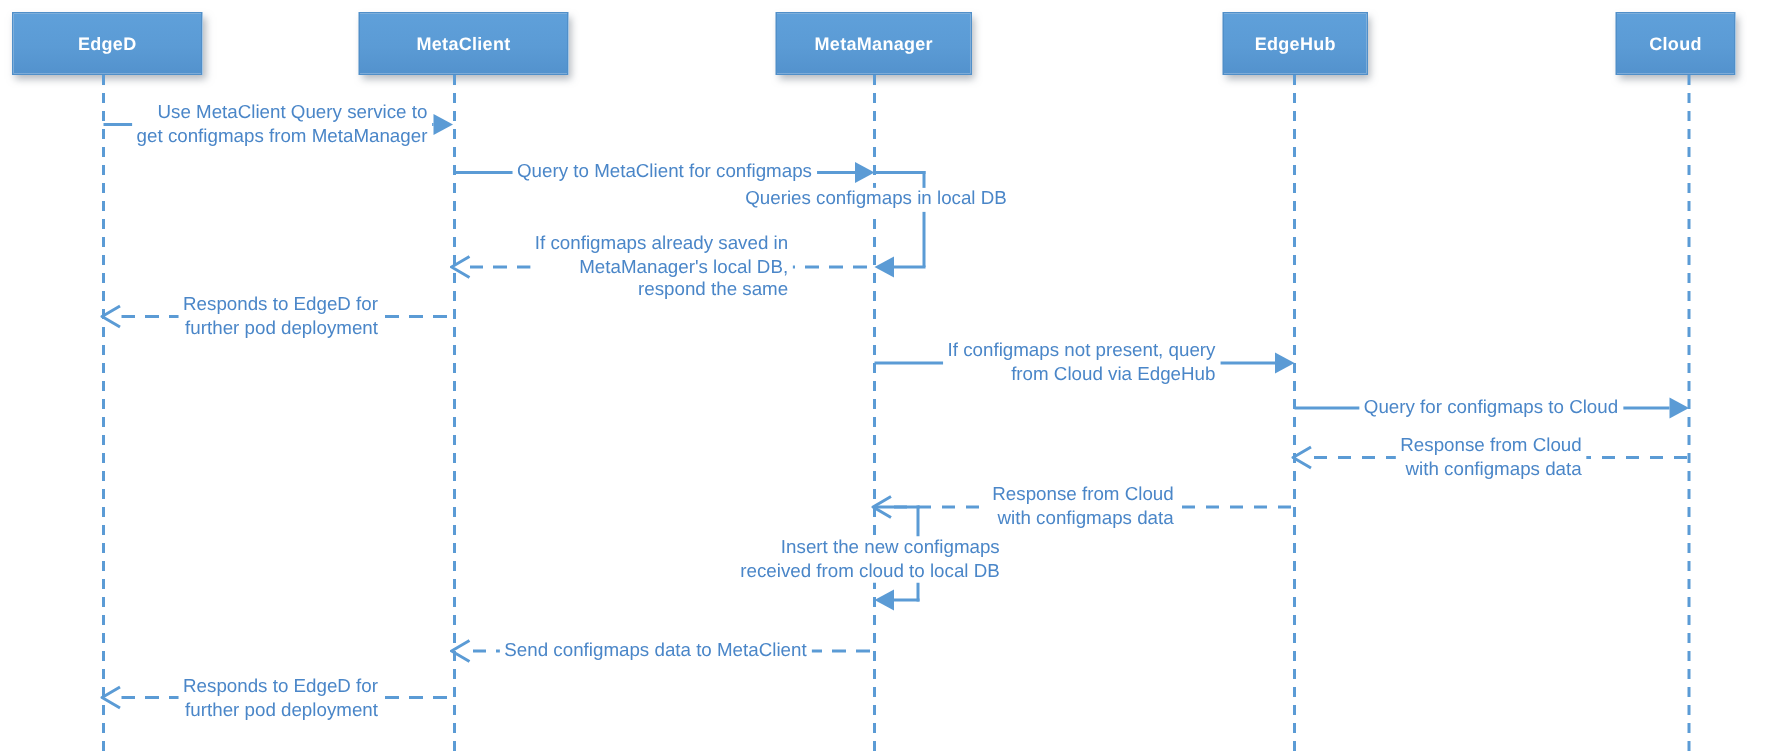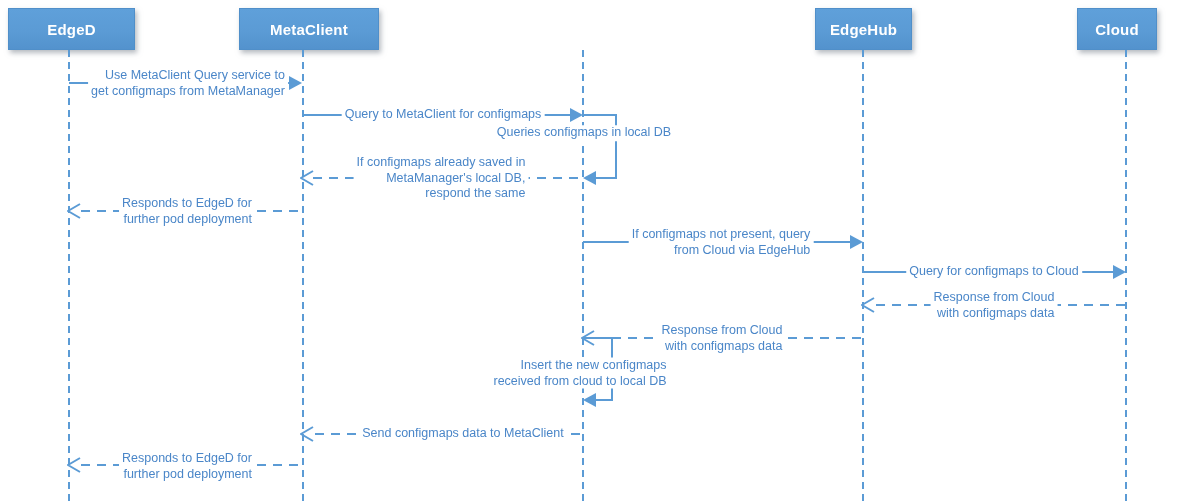--- a/index.html
+++ b/index.html
@@ -13,21 +13,21 @@
   
   .actor{
     position:absolute;top:8px;height:42px;
     background:linear-gradient(180deg,#5fa0da 0%,#5b9bd5 55%,#5392cd 100%);
     border:1px solid #508fc9;
     box-shadow:2px 3px 5px rgba(120,130,140,.55);
     box-sizing:border-box;
     display:flex;align-items:center;justify-content:center;
   }
   .actor span{
-    color:#ffffff;font-weight:bold;font-size:15px;letter-spacing:.2px;
+    color:#ffffff;font-weight:bold;font-size:12px;letter-spacing:.2px;
   }
   
   .lifeline{
     position:absolute;top:50px;bottom:0;width:2px;
     background:repeating-linear-gradient(180deg,#5b9bd5 0 7px,transparent 7px 12px);
   }
   
   .ln{position:absolute;height:2px;background:#5b9bd5;}
   .ln-dash{position:absolute;height:2px;
     background:repeating-linear-gradient(90deg,#5b9bd5 0 9px,transparent 9px 16px);}
@@ -52,20 +52,23 @@
 </head>
 <body>
 
 <div class="stage">
 
   <div class="actor" style="left:8px;width:127px">
       <span>EdgeD</span>
     </div>
   <div class="actor" style="left:239px;width:140px">
       <span>MetaClient</span>
+    </div>
+  <div class="actor" style="left:517px;width:131px">
+      <span>MetaManager</span>
     </div>
   <div class="actor" style="left:815px;width:97px">
       <span>EdgeHub</span>
     </div>
   <div class="actor" style="left:1077px;width:80px">
       <span>Cloud</span>
     </div>
 
   <div class="lifeline" style="left:68px"></div>
   <div class="lifeline" style="left:302px"></div>
@@ -151,21 +154,21 @@
     <div class="tri-l" style="left:583px;top:393px"></div>
     <div class="msg-label" style="left:580px;top:373px">Insert the new configmaps
 received from cloud to local DB</div>
   </div>
 
   <div>
     <div class="ln-dash" style="left:315px;top:433px;width:268px"></div>
     <svg class="chev" style="left:300px;top:425px" viewBox="0 0 14 18">
         <polyline points="13,2 1,9 13,16" fill="none" stroke="#5b9bd5" stroke-width="2"></polyline>
       </svg>
-    <div class="msg-label" style="left:463px;top:434px">Send configmaps data to MetaClient</div>
+    <div class="msg-label" style="left:437px;top:434px">Send configmaps data to MetaClient</div>
   </div>
 
   <div>
     <div class="ln-dash" style="left:81px;top:464px;width:221px"></div>
     <svg class="chev" style="left:67px;top:456px" viewBox="0 0 14 18">
         <polyline points="13,2 1,9 13,16" fill="none" stroke="#5b9bd5" stroke-width="2"></polyline>
       </svg>
     <div class="msg-label" style="left:187px;top:466px">Responds to EdgeD for
 further pod deployment</div>
   </div>

